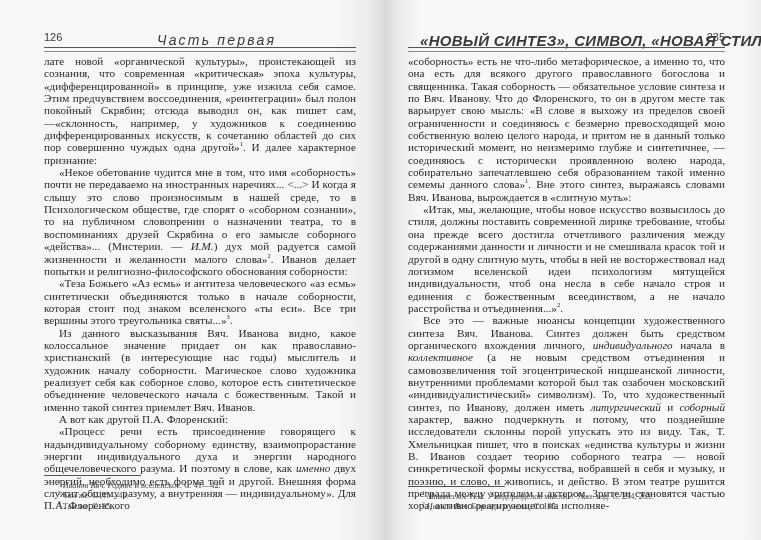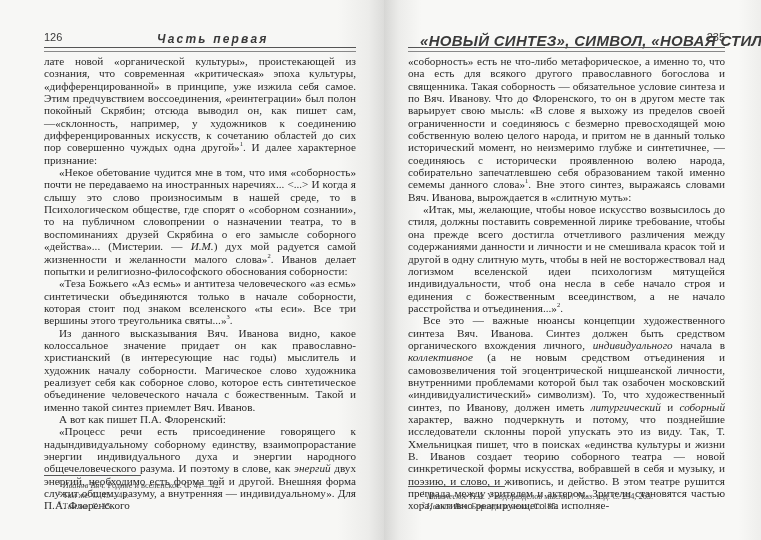--- a/index.html
+++ b/index.html
@@ -24,21 +24,21 @@
     font-family:"Liberation Sans","DejaVu Sans",sans-serif;
     font-size:10.5px; color:#3a3a3a;
   }
   .page-left .header { left:44px; width:312px; }
   .page-right .header { left:24px; width:317px; }
   .header .num { position:absolute; top:0; font-size:11px; }
   .page-left .header .num { left:0; }
   .page-right .header .num { right:0; }
   .header .title { position:absolute; top:1px; white-space:nowrap; }
   .page-left .header .title {
-    left:113px; font-style:italic; font-weight:bold; letter-spacing:2.2px; font-size:12px;
+    left:113px; font-style:italic; font-weight:normal; letter-spacing:2.2px; font-size:14px;
   }
   .page-right .header .title {
     left:12px; font-weight:bold; font-size:15px; letter-spacing:0.3px;font-style:italic;
   }
   .rule {
     position:absolute; top:47px; height:3px;
     border-top:1.2px solid #555; border-bottom:0.6px solid #888;
   }
   .page-left .rule { left:44px; width:312px; }
   .page-right .rule { left:24px; width:317px; }
@@ -74,22 +74,22 @@
     <div class="header">
       <span class="num">126</span>
       <span class="title">Часть первая</span>
     </div>
     <div class="rule"></div>
     <div class="body" id="left-body">
         <p class="first">лате новой «органической культуры», проистекающей из сознания, что современная «критическая» эпоха культуры, «дифференцированной» в принципе, уже изжила себя самое. Этим предчувствием воссоединения, «реинтеграции» был полон покойный Скрябин; отсюда выводил он, как пишет сам, —«склонность, например, у художников к соединению дифференцированных искусств, к сочетанию областей до сих пор совершенно чуждых одна другой»<sup>1</sup>. И далее характерное признание:</p>
         <p class="ind">«Некое обетование чудится мне в том, что имя «соборность» почти не передаваемо на иностранных наречиях... &lt;...&gt; И когда я слышу это слово произносимым в нашей среде, то в Психологическом обществе, где спорят о «соборном сознании», то на публичном словопрении о назначении театра, то в воспоминаниях друзей Скрябина о его замысле соборного «действа»... (Мистерии. — <em>И.М.</em>) дух мой радуется самой жизненности и желанности малого слова»<sup>2</sup>. Иванов делает попытки и религиозно-философского обоснования соборности:</p>
         <p class="ind">«Теза Божьего «Аз есмь» и антитеза человеческого «аз есмь» синтетически объединяются только в начале соборности, которая стоит под знаком вселенского «ты еси». Все три вершины этого треугольника святы...»<sup>3</sup>.</p>
         <p class="ind">Из данного высказывания Вяч. Иванова видно, какое колоссальное значение придает он как православно-христианский (в интересующие нас годы) мыслитель и художник началу соборности. Магическое слово художника реализует себя как соборное слово, которое есть синтетическое объединение человеческого начала с божественным. Такой и именно такой синтез приемлет Вяч. Иванов.</p>
-        <p class="ind">А вот как пишет П.А. Флоренский:</p>
-        <p class="ind">«Процесс речи есть присоединение говорящего к надындивидуальному соборному единству, взаимопрорастание энергии индивидуального духа и энергии народного общечеловеческого разума. И поэтому в слове, как <em>энергий</em> двух энергий, необходимо есть форма той и другой. Внешняя форма служит общему разуму, а внутренняя — индивидуальному». Для П.А. Флоренского</p>
+        <p class="ind">А вот как другой П.А. Флоренский:</p>
+        <p class="ind">«Процесс речи есть присоединение говорящего к надындивидуальному соборному единству, взаимопрорастание энергии индивидуального духа и энергии народного общечеловеческого разума. И поэтому в слове, как <em>именно</em> двух энергий, необходимо есть форма той и другой. Внешняя форма служит общему разуму, а внутренняя — индивидуальному». Для П.А. Флоренского</p>
       </div>
     <div class="fn-rule"></div>
     <div class="footnotes" id="left-fn">
         <div class="fn"><sup>1</sup><em>Иванов Вяч.</em> Родное и вселенское. С. 41—42.</div>
         <div class="fn"><sup>2</sup>Там же. С. 45—46.</div>
         <div class="fn"><sup>3</sup>Там же. С. 35.</div>
       </div>
   </div>
 
   <div class="page page-right">

